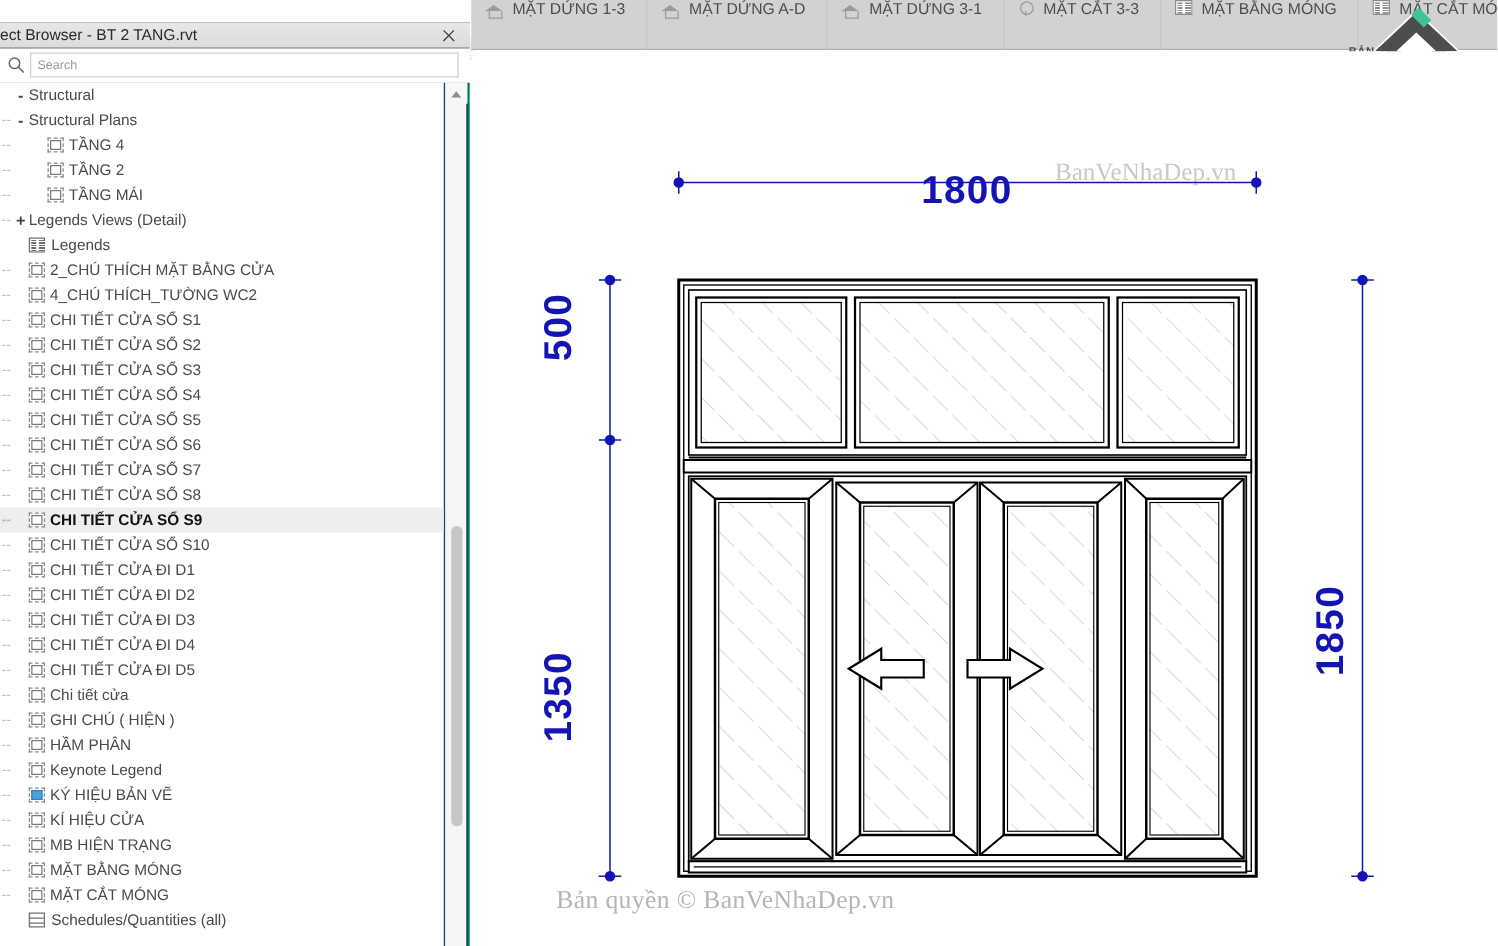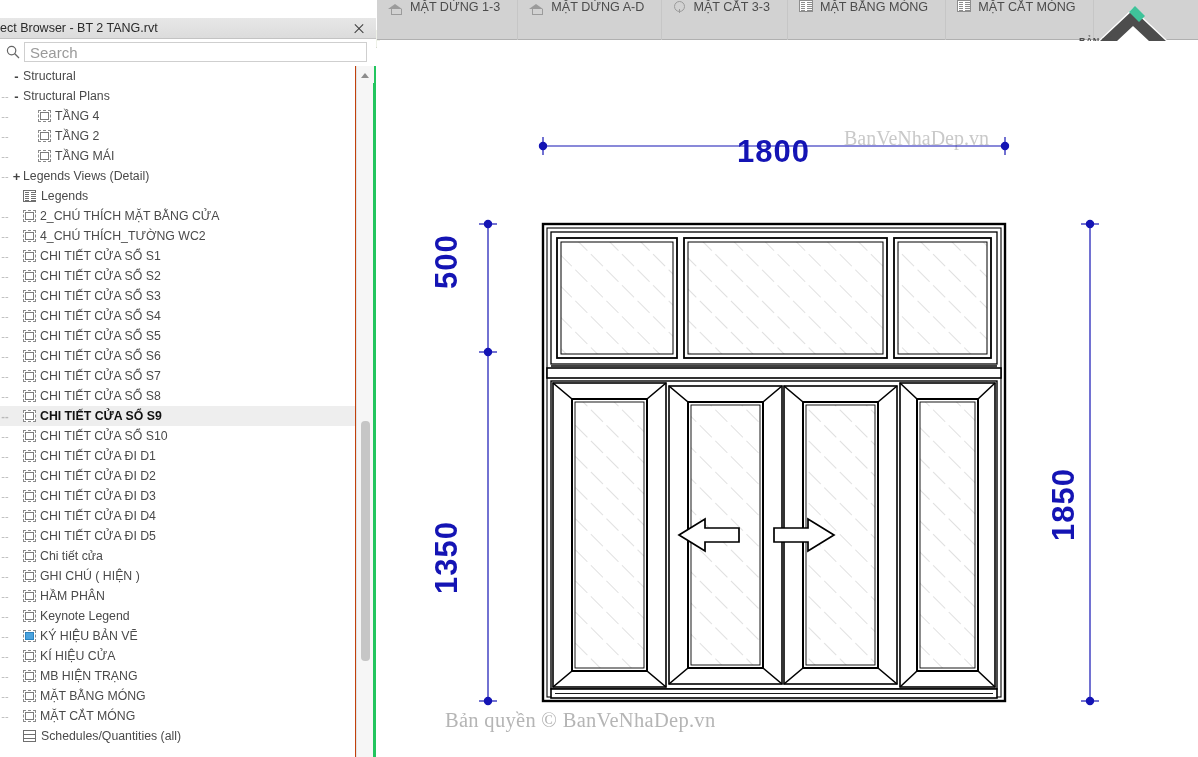--- a/index.html
+++ b/index.html
@@ -21,22 +21,22 @@
     font-size: 12px; color: #3b3b3b;
     display: flex; align-items: center;
     padding-left: 1px;
     white-space: nowrap;
     margin-top: 30px;
   }
 
   
   .browser {
     position: absolute; left: 0; top: 18px; width: 376px; height: 739px;
-    background: #c2410c;
-    border-right: 3px solid #22c55e;
+    background: #0c4a6e;
+    border-right: 1px solid #22c55e;
   }
   .browser-title {
     position: absolute; left: 0; top: 0; width: 376px; height: 21px;
     background: linear-gradient(to bottom, #e7e7e7 0%, #dcdcdc 100%);
     border-bottom: 1px solid #c3c3c3;
     display: flex; align-items: center; justify-content: space-between;
     padding: 0 4px 0 0;
   }
   .browser-title-text {
     font-size: 12.5px; color: #2a2a2a; white-space: nowrap;
@@ -56,21 +56,21 @@
   .search-row {
     position: absolute; left: 0; top: 21px; width: 376px; height: 27px;
     background: #fff; display: flex; align-items: center;
     border-bottom: 1px solid #ffffff;
   }
   .search-icon { width: 22px; height: 22px; margin-left: 2px; position: relative; flex: none; }
   .search-icon svg { position: absolute; left: 4px; top: 4px; }
   .search-input {
     flex: 1; height: 20px; margin-right: 9px;
     border: 1px solid #cfcfcf; background: #fff;
-    font-size: 15px; color: #555; padding: 0 5px;
+    font-size: 10px; color: #555; padding: 0 5px;
     font-family: "Liberation Sans", sans-serif;
     outline: none;
   }
   .search-input::placeholder { color: #9a9a9a; }
 
   
   .tree {
     position: absolute; left: 0; top: 48px; width: 355px; height: 691px;
     overflow: hidden; background: #fff;
     font-size: 12.3px; color: #4a4a4a;
@@ -530,20 +530,24 @@
   </div>
 
   <div class="tabstrip" id="tabstrip">
       <div class="tab">
         <span class="tico elev-ico"></span>
         <span>MẶT DỨNG 1-3</span>
       </div>
       <div class="tab">
         <span class="tico elev-ico"></span>
         <span>MẶT DỨNG A-D</span>
+      </div>
+      <div class="tab">
+        <span class="tico elev-ico"></span>
+        <span>MẶT DỨNG 3-1</span>
       </div>
       <div class="tab">
         <span class="tico sec-ico"></span>
         <span>MẶT CẮT 3-3</span>
       </div>
       <div class="tab">
         <span class="tico plan-ico"></span>
         <span>MẶT BẰNG MÓNG</span>
       </div>
       <div class="tab">

